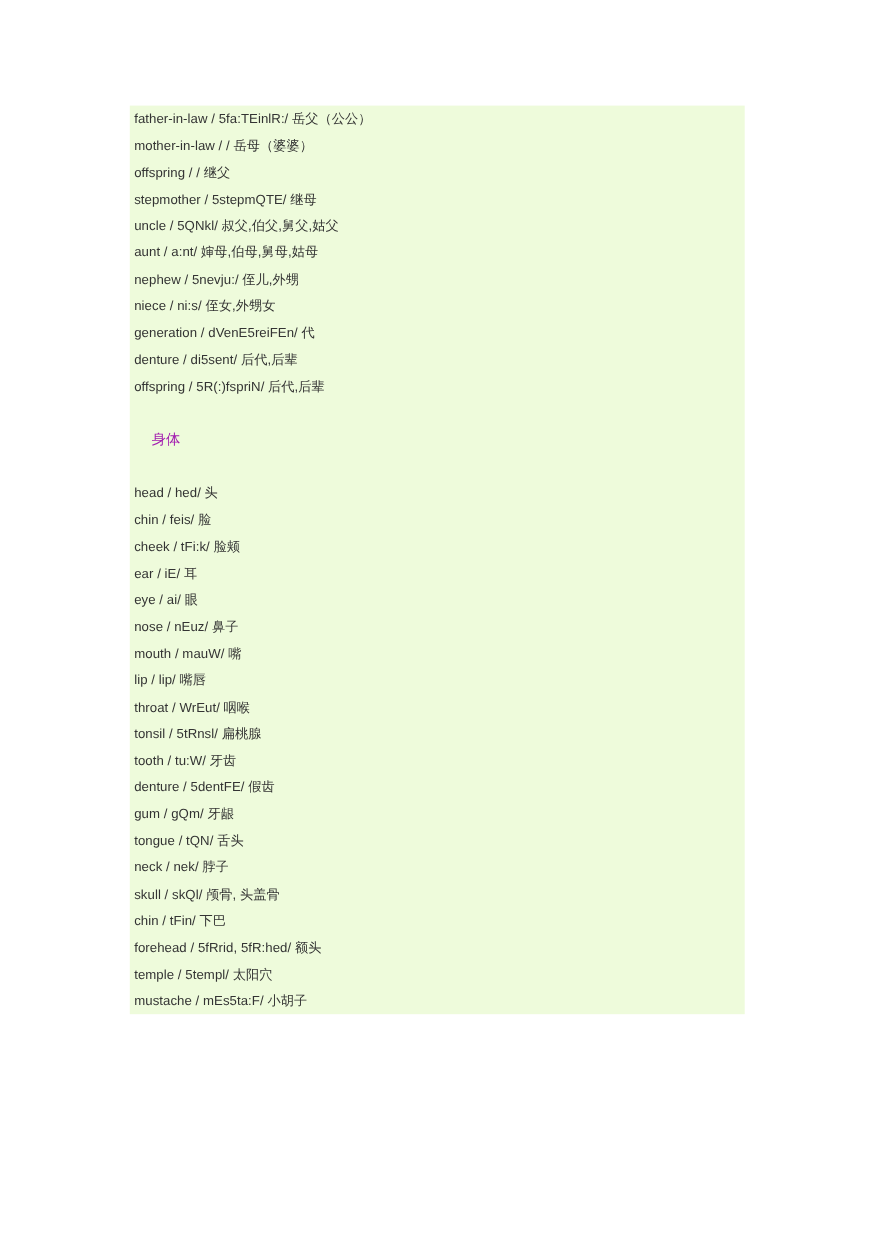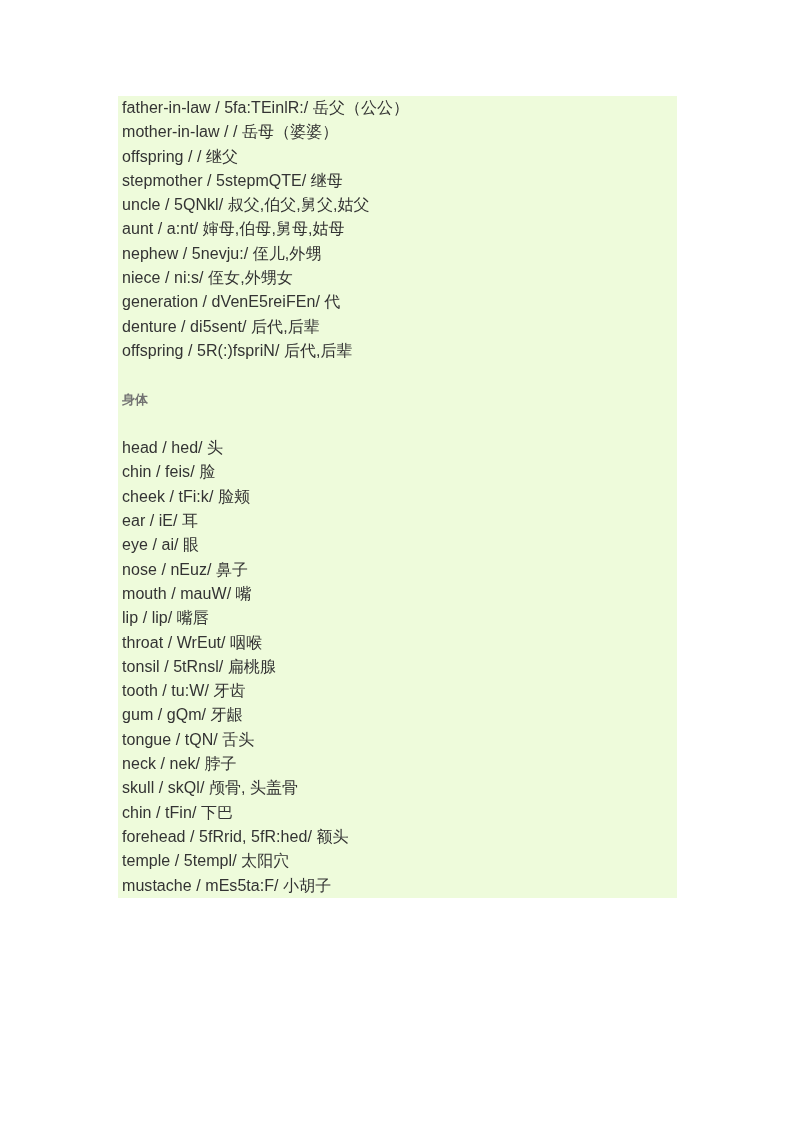--- a/index.html
+++ b/index.html
@@ -31,40 +31,39 @@
     background: #eefbdb;
     padding: 0;
     box-sizing: border-box;
   }
   .vocab-list {
     list-style: none;
     margin: 0;
     padding: 0;
   }
   .vocab-line {
-    font-size: 16px;
+    font-size: 12px;
     line-height: 24.3px;
     color: #333333;
     white-space: pre;
     padding-left: 4px;
     letter-spacing: 0.05px;
     height: 24.3px;
   }
   .vocab-line.blank {
     font-size: 13px;
     height: 24.3px;
   }
   .section-heading {
     font-size: 13px;
     line-height: 24.3px;
-    color: #737373;
+    color: #a21caf;
     white-space: pre;
-    padding-left: 4px;
+    padding-left: 20px;
     height: 24.3px;
-    font-weight: bold;
   }
 </style>
 </head>
 <body>
 
 <div id="page">
   <div id="content-block">
     <div class="vocab-list" id="vocab-list">
         <div class="vocab-line">father-in-law / 5fa:TEinlR:/ 岳父（公公）</div>
         <div class="vocab-line">mother-in-law / / 岳母（婆婆）</div>
@@ -84,20 +83,21 @@
         <div class="vocab-line">chin / feis/ 脸</div>
         <div class="vocab-line">cheek / tFi:k/ 脸颊</div>
         <div class="vocab-line">ear / iE/ 耳</div>
         <div class="vocab-line">eye / ai/ 眼</div>
         <div class="vocab-line">nose / nEuz/ 鼻子</div>
         <div class="vocab-line">mouth / mauW/ 嘴</div>
         <div class="vocab-line">lip / lip/ 嘴唇</div>
         <div class="vocab-line">throat / WrEut/ 咽喉</div>
         <div class="vocab-line">tonsil / 5tRnsl/ 扁桃腺</div>
         <div class="vocab-line">tooth / tu:W/ 牙齿</div>
+        <div class="vocab-line">denture / 5dentFE/ 假齿</div>
         <div class="vocab-line">gum / gQm/ 牙龈</div>
         <div class="vocab-line">tongue / tQN/ 舌头</div>
         <div class="vocab-line">neck / nek/ 脖子</div>
         <div class="vocab-line">skull / skQl/ 颅骨, 头盖骨</div>
         <div class="vocab-line">chin / tFin/ 下巴</div>
         <div class="vocab-line">forehead / 5fRrid, 5fR:hed/ 额头</div>
         <div class="vocab-line">temple / 5templ/ 太阳穴</div>
         <div class="vocab-line">mustache / mEs5ta:F/ 小胡子</div>
       </div>
   </div>

